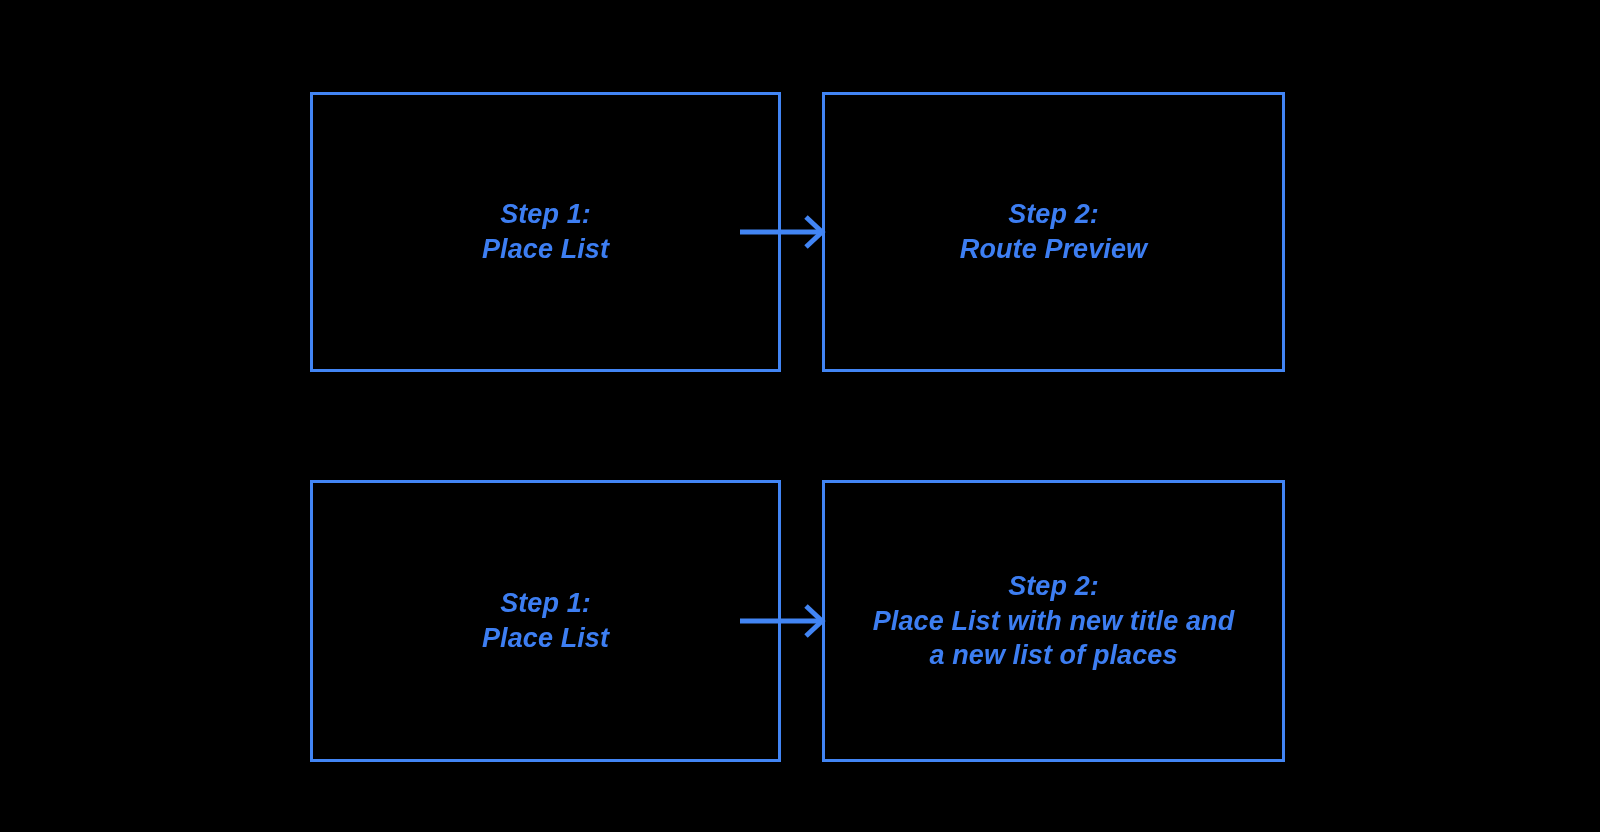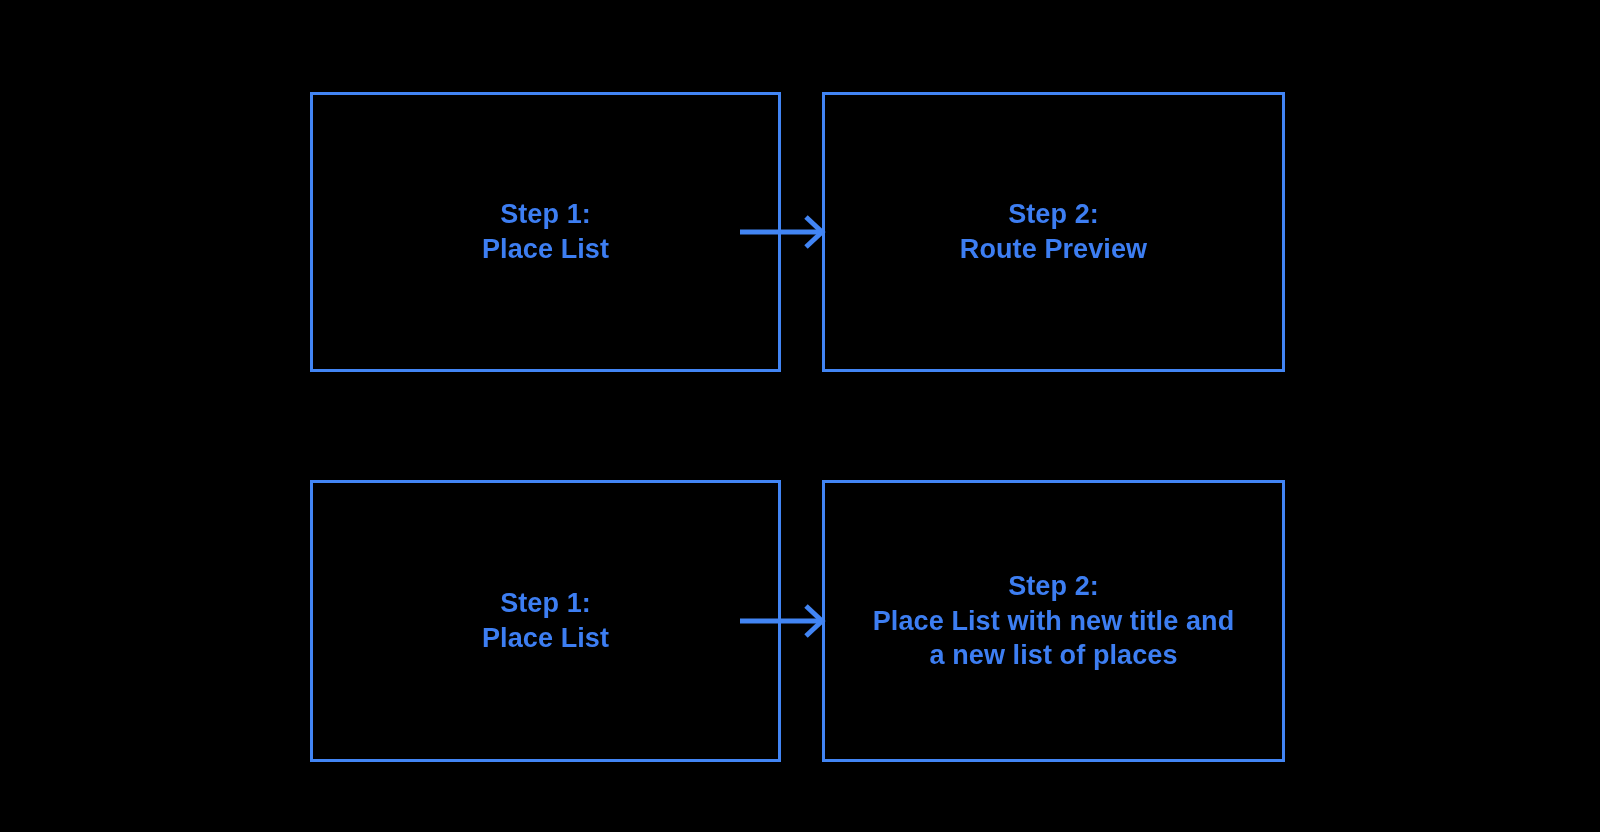--- a/index.html
+++ b/index.html
@@ -24,20 +24,21 @@
   #row-bottom{ top: 480px; height: 282px; }
 
   .step-box {
     position: absolute;
     box-sizing: border-box;
     border: 3px solid #4285f4;
     background: transparent;
     display: flex;
     align-items: center;
     justify-content: center;
+    font-style: italic;
   }
   .box-left  { left: 310px; width: 471px; height: 100%; }
   .box-right { left: 822px; width: 463px; height: 100%; }
 
   .box-label {
     color: #3d7ef2;
     font-size: 27px;
     font-weight: bold;
     line-height: 1.28;
     text-align: center;

